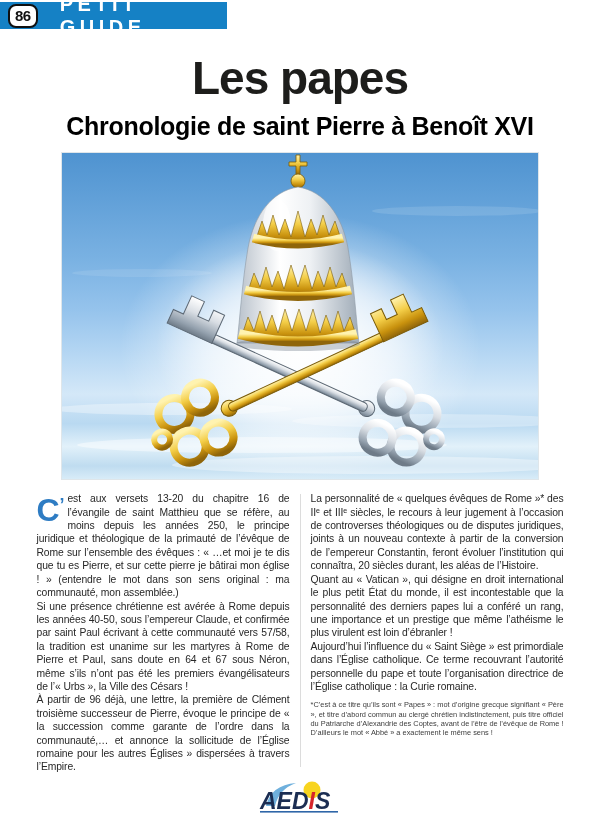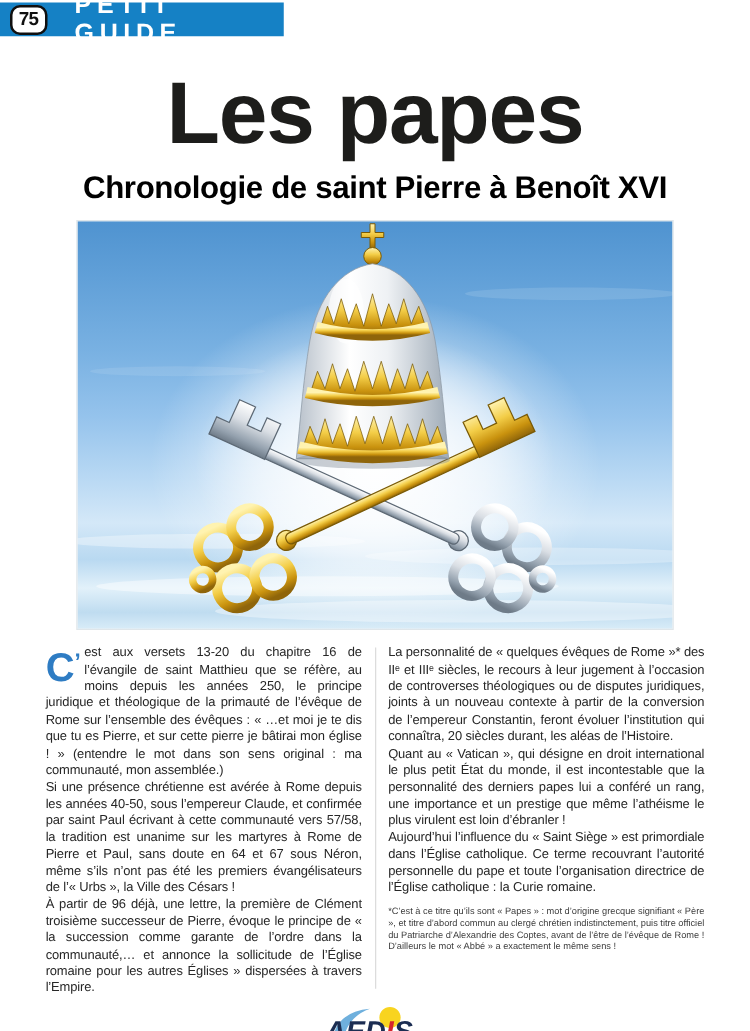--- a/index.html
+++ b/index.html
@@ -17,21 +17,21 @@
     margin-left:8px;background:#ffffff;border:2px solid #101010;border-radius:8px;
     font-weight:bold;font-size:15px;color:#101010;line-height:1;
     padding:2px 5px 3px;letter-spacing:-0.5px;
   }
   .series-title{
     margin-left:22px;color:#ffffff;font-weight:bold;font-size:20px;
     letter-spacing:4.5px;
   }
   
   h1.page-title{
-    margin:26px 0 0;text-align:center;font-size:70px;line-height:1;
+    margin:26px 0 0;text-align:center;font-size:46px;line-height:1;
     font-weight:bold;color:#1d1d1b;letter-spacing:-1px;
   }
   h2.page-subtitle{
     margin:12px 0 0;text-align:center;font-size:25px;line-height:1.05;
     font-weight:bold;color:#000000;letter-spacing:-0.3px;
   }
   
   figure.hero{
     margin:14px auto 0;width:476px;height:326px;position:relative;padding:0;
     background:
@@ -60,21 +60,21 @@
     margin-top:7px;font-size:7.4px;line-height:9.2px;letter-spacing:0;
     color:#3c3c3c;text-align:justify;
   }
   
   footer.brand{width:600px;display:flex;justify-content:center;margin-top:6px;}
 </style>
 </head>
 <body>
 
 <header class="topbar">
-  <span class="issue-badge">75</span>
+  <span class="issue-badge">86</span>
   <span class="series-title">PETIT GUIDE</span>
 </header>
 
 <h1 class="page-title">Les papes</h1>
 <h2 class="page-subtitle">Chronologie de saint Pierre à Benoît XVI</h2>
 
 <figure class="hero">
   <svg width="476" height="326" viewBox="0 0 476 326" aria-hidden="true">
     <defs>
       <radialGradient id="glow" cx="50%" cy="50%" r="50%">

